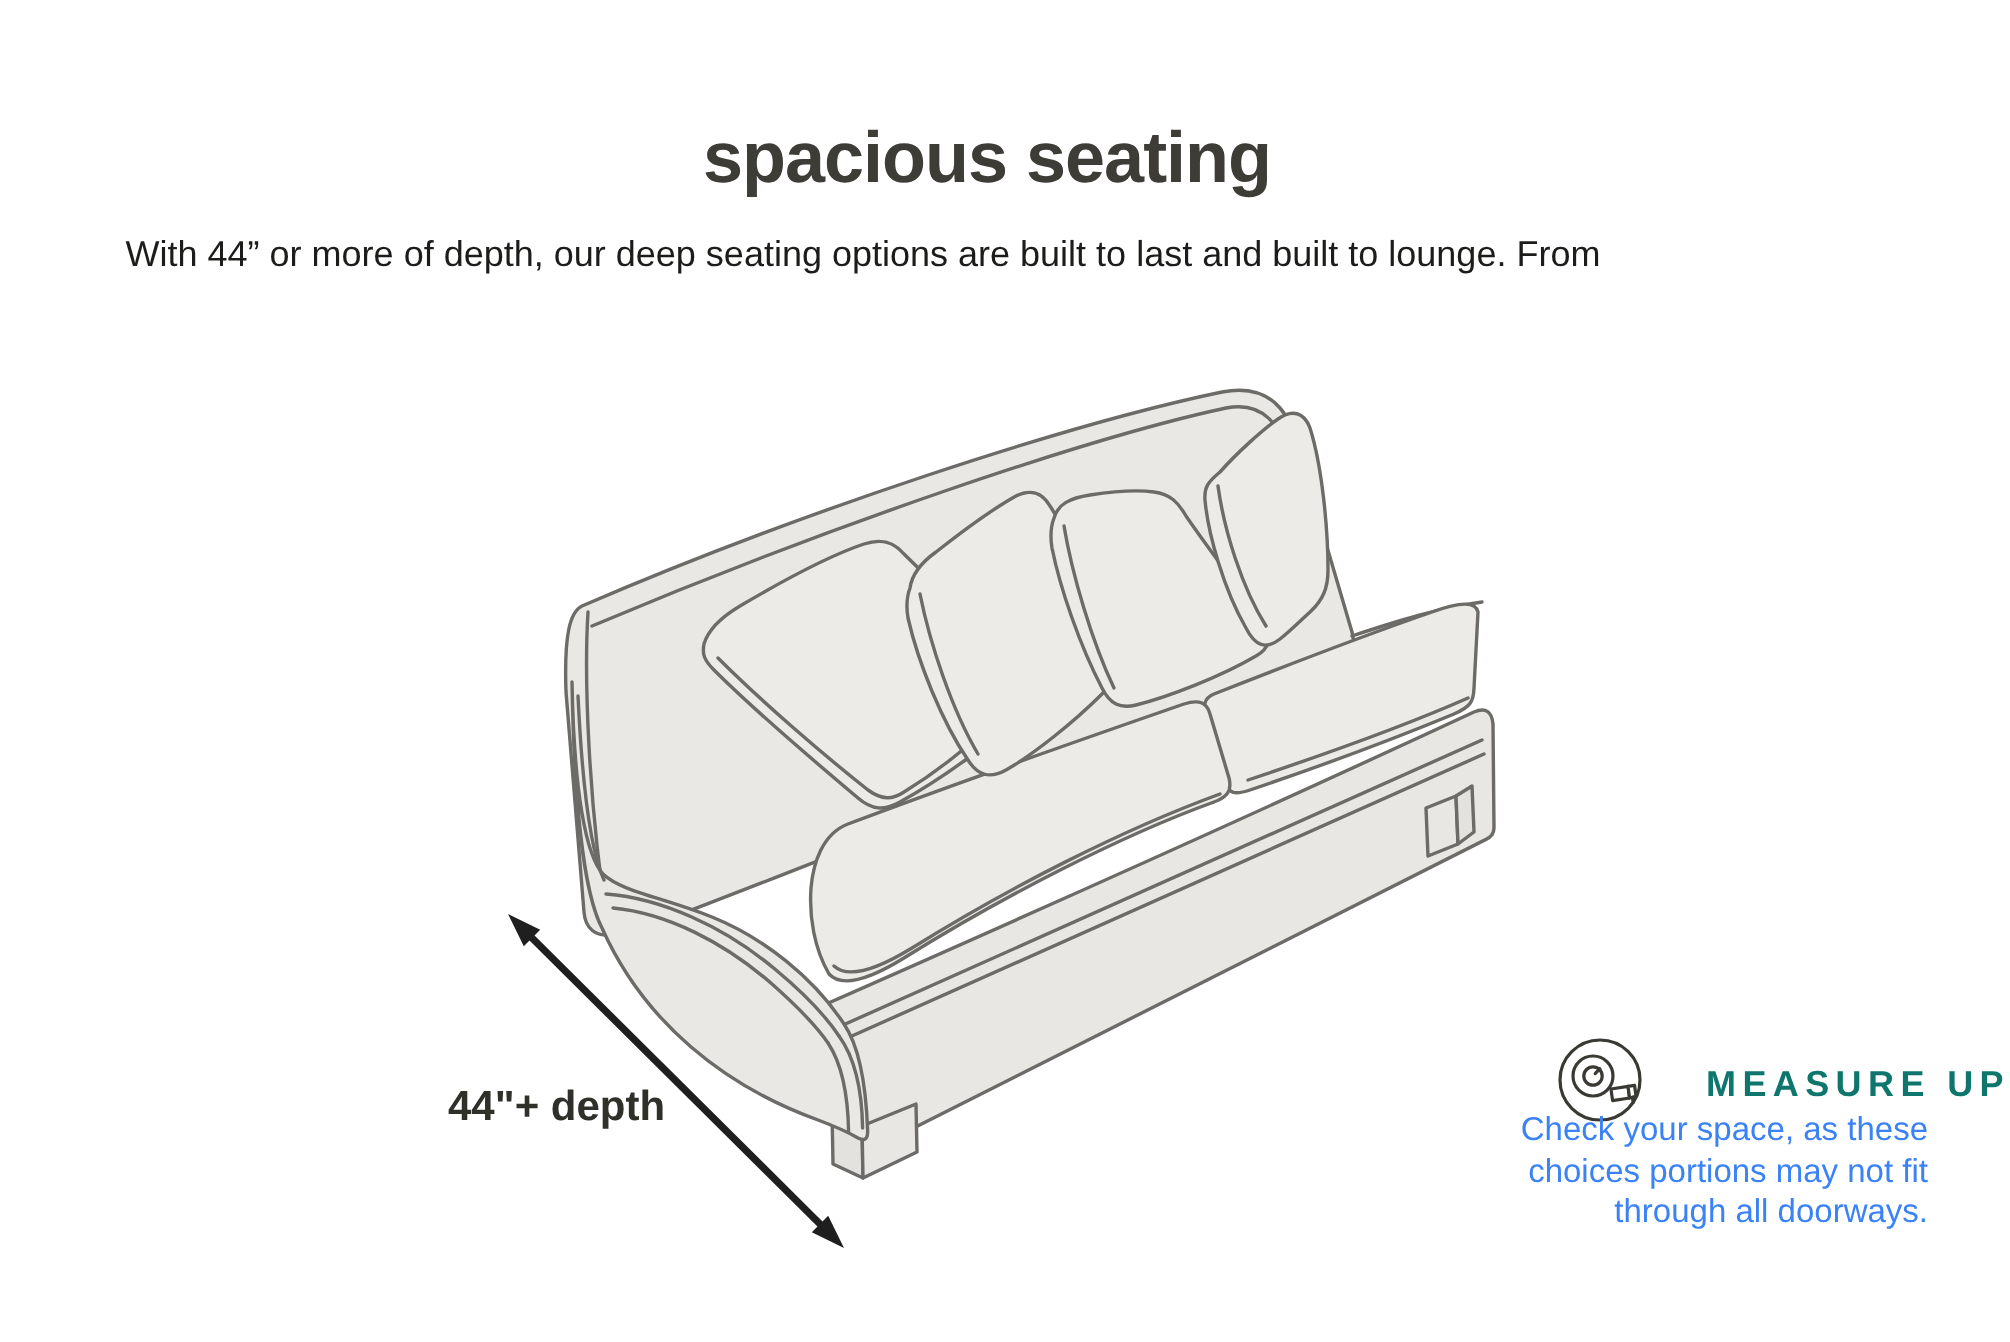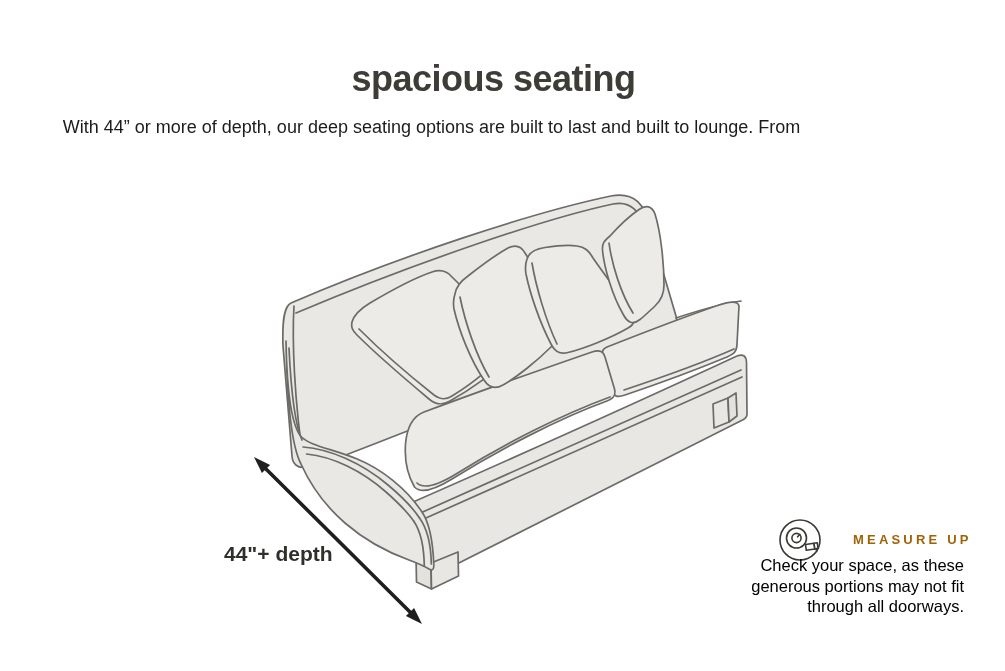--- a/index.html
+++ b/index.html
@@ -17,25 +17,25 @@
   }
   .page-desc span{display:block;}
   .dim-label{
     position:absolute;left:224px;top:542px;
     font-size:21px;font-weight:bold;color:#30302b;letter-spacing:0px;
   }
   .sofa-svg{position:absolute;left:0;top:0;}
   .mu-icon{position:absolute;left:778px;top:518px;}
   .mu-title{
     position:absolute;left:836px;top:532px;
-    font-size:13px;font-weight:bold;letter-spacing:3.2px;color:#a16207;padding-left:17px;
+    font-size:18px;font-weight:bold;letter-spacing:3.2px;color:#0f766e;padding-left:17px;
   }
   .mu-note{
     position:absolute;right:41px;top:555px;width:260px;text-align:right;
-    font-size:16.5px;line-height:20.5px;color:#000000;
+    font-size:16.5px;line-height:20.5px;color:#3b82f6;
   }
   .mu-note span{display:block;}
 </style>
 </head>
 <body>
 
 <div id="canvas">
 
   <div class="page-title">spacious seating</div>
 
@@ -107,17 +107,17 @@
     <line x1="19.6" y1="18.8" x2="21.9" y2="16.3"></line>
     <path fill="#ffffff" d="M27.5,26.5 L36,25.2 L36.8,31 L28.3,32.3 Z"></path>
     <path fill="#ffffff" d="M36,25.2 L39.3,24.7 L40,30.2 L36.8,31 Z"></path>
     <line x1="38.2" y1="30.7" x2="38.6" y2="33.2"></line>
   </svg>
 
   <div class="mu-title">MEASURE UP</div>
 
   <div class="mu-note">
     <span>Check your space, as these</span>
-    <span>generous portions may not fit</span>
+    <span>choices portions may not fit</span>
     <span>through all doorways.</span>
   </div>
 
 </div>
 
 </body></html>

